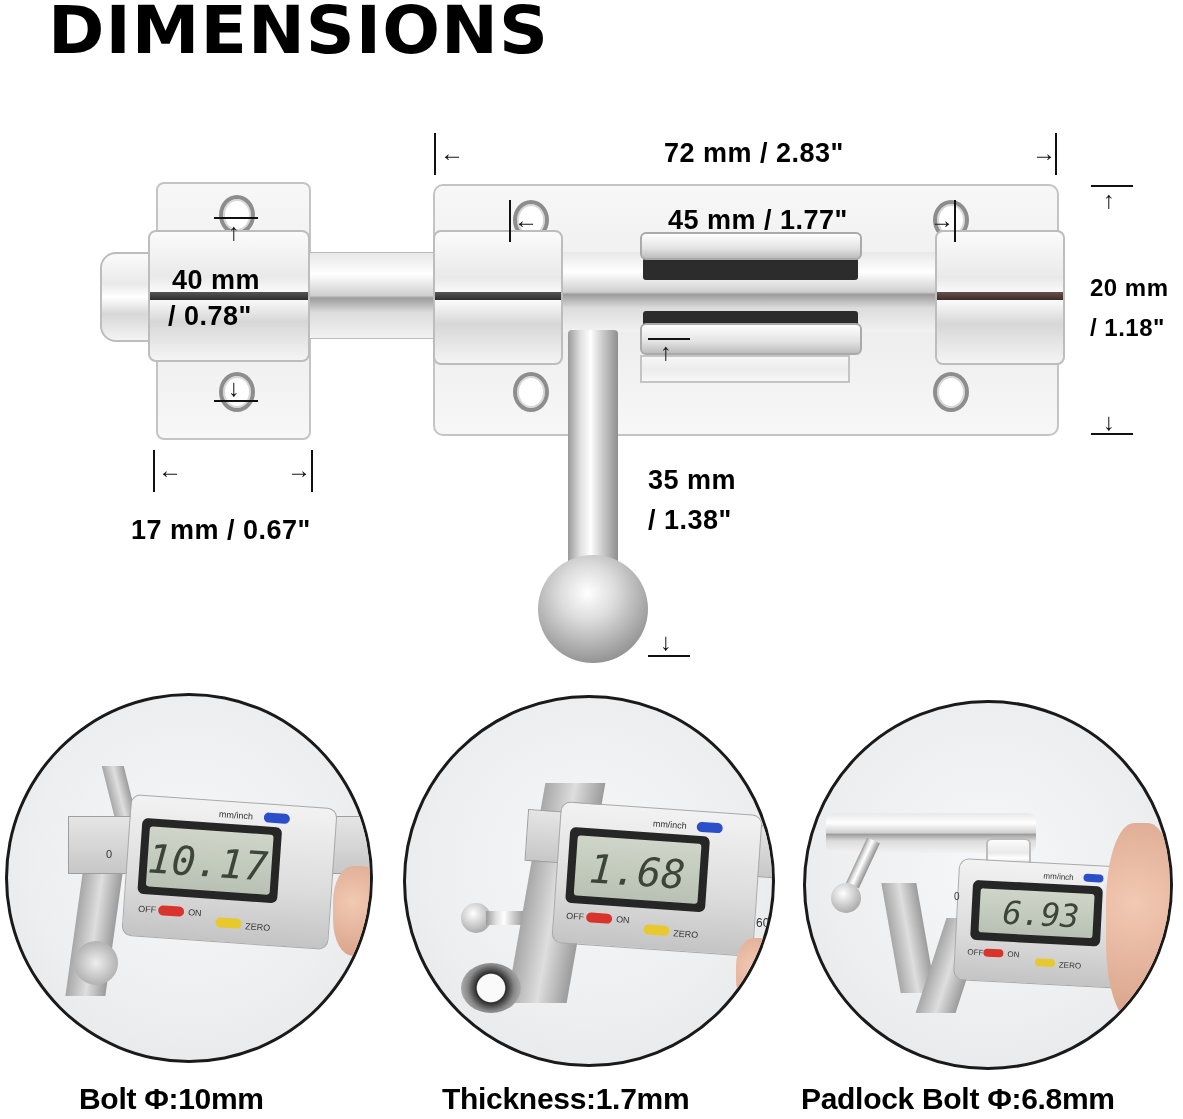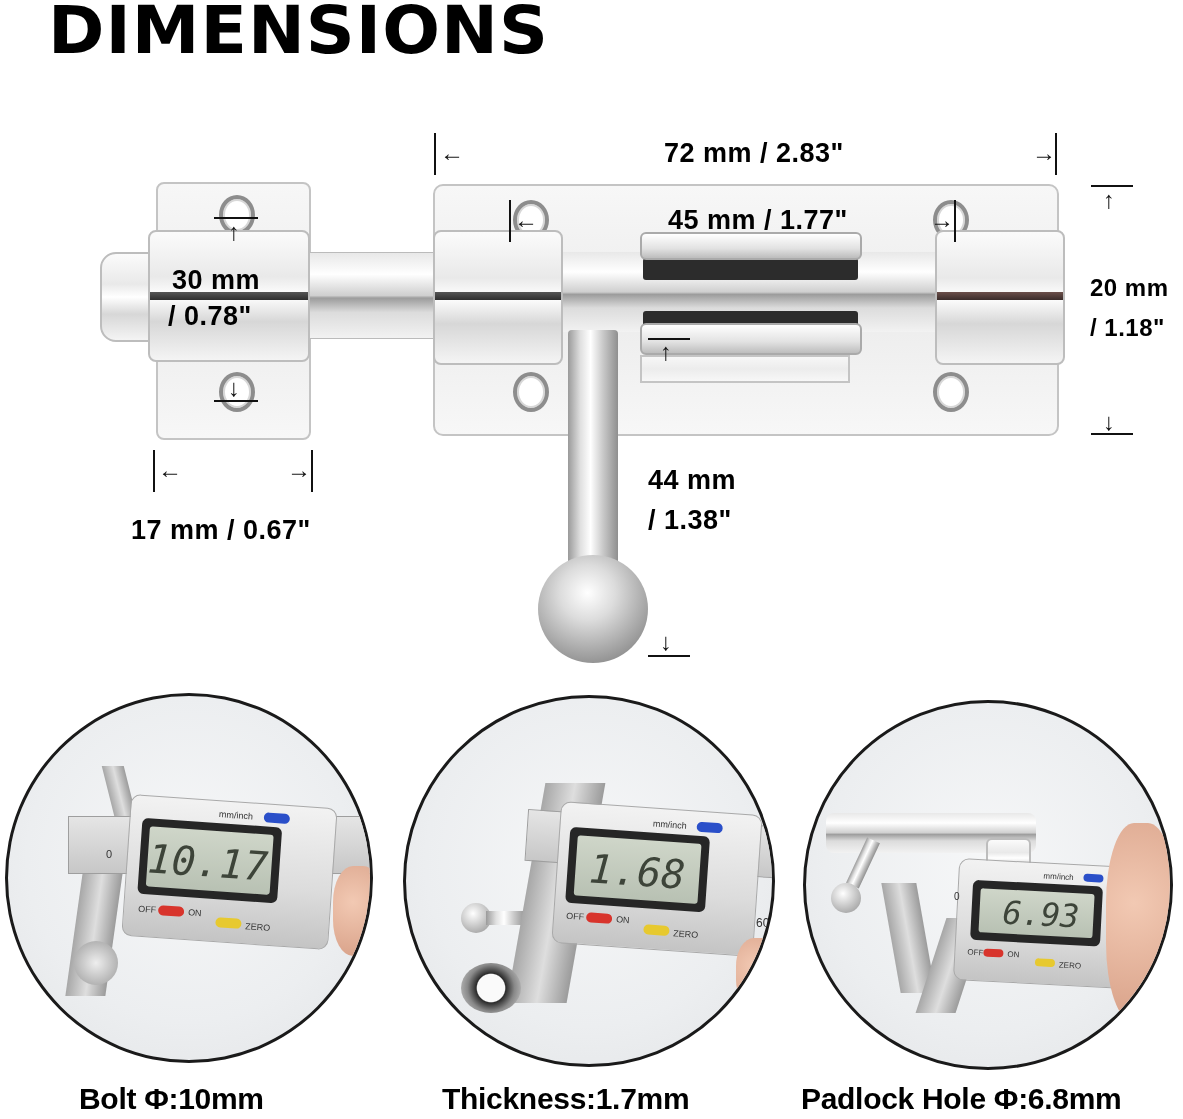--- a/index.html
+++ b/index.html
@@ -92,41 +92,41 @@
   <div class="vline" style="left:1055px;top:133px;height:42px;"></div>
 
   <div class="vline" style="left:509px;top:200px;height:42px;"></div>
   <div class="arrow" style="left:514px;top:208px;">←</div>
   <div class="abs dim" style="left:668px;top:202px;">45 mm / 1.77"</div>
   <div class="arrow" style="left:930px;top:208px;">→</div>
   <div class="vline" style="left:954px;top:200px;height:42px;"></div>
 
   <div class="hline" style="left:214px;top:217px;width:44px;"></div>
   <div class="arrow" style="left:228px;top:220px;">↑</div>
-  <div class="abs dim" style="left:172px;top:262px;">30 mm</div>
+  <div class="abs dim" style="left:172px;top:262px;">40 mm</div>
   <div class="abs dim" style="left:168px;top:298px;">/ 0.78"</div>
   <div class="arrow" style="left:228px;top:376px;">↓</div>
   <div class="hline" style="left:214px;top:400px;width:44px;"></div>
 
   <div class="hline" style="left:1091px;top:185px;width:42px;"></div>
   <div class="arrow" style="left:1103px;top:188px;">↑</div>
   <div class="abs dim" style="left:1090px;top:270px;font-size:24px;">20 mm</div>
   <div class="abs dim" style="left:1090px;top:310px;font-size:24px;">/ 1.18"</div>
   <div class="arrow" style="left:1103px;top:410px;">↓</div>
   <div class="hline" style="left:1091px;top:433px;width:42px;"></div>
 
   <div class="vline" style="left:153px;top:450px;height:42px;"></div>
   <div class="arrow" style="left:158px;top:458px;">←</div>
   <div class="arrow" style="left:287px;top:458px;">→</div>
   <div class="vline" style="left:311px;top:450px;height:42px;"></div>
   <div class="abs dim" style="left:131px;top:512px;">17 mm / 0.67"</div>
 
   <div class="hline" style="left:648px;top:338px;width:42px;"></div>
   <div class="arrow" style="left:660px;top:340px;">↑</div>
-  <div class="abs dim" style="left:648px;top:462px;">44 mm</div>
+  <div class="abs dim" style="left:648px;top:462px;">35 mm</div>
   <div class="abs dim" style="left:648px;top:502px;">/ 1.38"</div>
   <div class="arrow" style="left:660px;top:630px;">↓</div>
   <div class="hline" style="left:648px;top:655px;width:42px;"></div>
 </div>
 
 <div class="circle" style="left:5px;top:693px;width:368px;height:370px;">
   <div class="jaw" style="left:70px;top:120px;width:40px;height:180px;transform:skewX(-8deg);"></div>
   <div class="jaw" style="left:105px;top:70px;width:22px;height:90px;transform:skewX(14deg);"></div>
   <div class="abs" style="left:66px;top:245px;width:44px;height:44px;border-radius:50%;background:radial-gradient(circle,#eee,#9a9a9a);"></div>
   <div class="beam" style="left:60px;top:120px;width:305px;height:56px;"></div>
@@ -188,13 +188,13 @@
     <div class="unit-label" style="left:52px;top:88px;font-size:8px;">ON</div>
     <div class="btn-pill" style="left:80px;top:95px;background:#e7c92f;width:20px;height:8px;"></div>
     <div class="unit-label" style="left:104px;top:96px;font-size:8px;">ZERO</div>
   </div>
   <div class="unit-label" style="left:148px;top:188px;font-size:10px;">0</div>
   <div class="finger" style="left:300px;top:120px;width:70px;height:200px;"></div>
 </div>
 
 <div class="caption" style="left:79px;">Bolt Φ:10mm</div>
 <div class="caption" style="left:442px;">Thickness:1.7mm</div>
-<div class="caption" style="left:801px;">Padlock Hole Φ:6.8mm</div>
+<div class="caption" style="left:801px;">Padlock Bolt Φ:6.8mm</div>
 
 </body></html>

